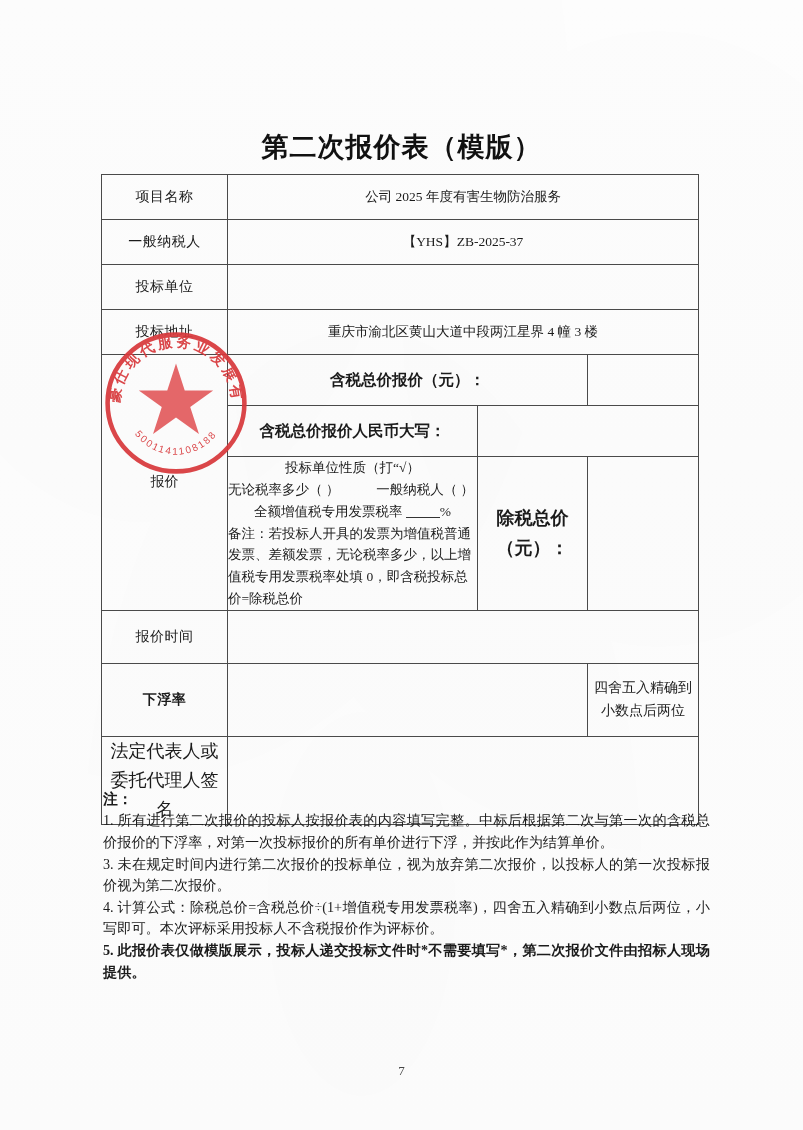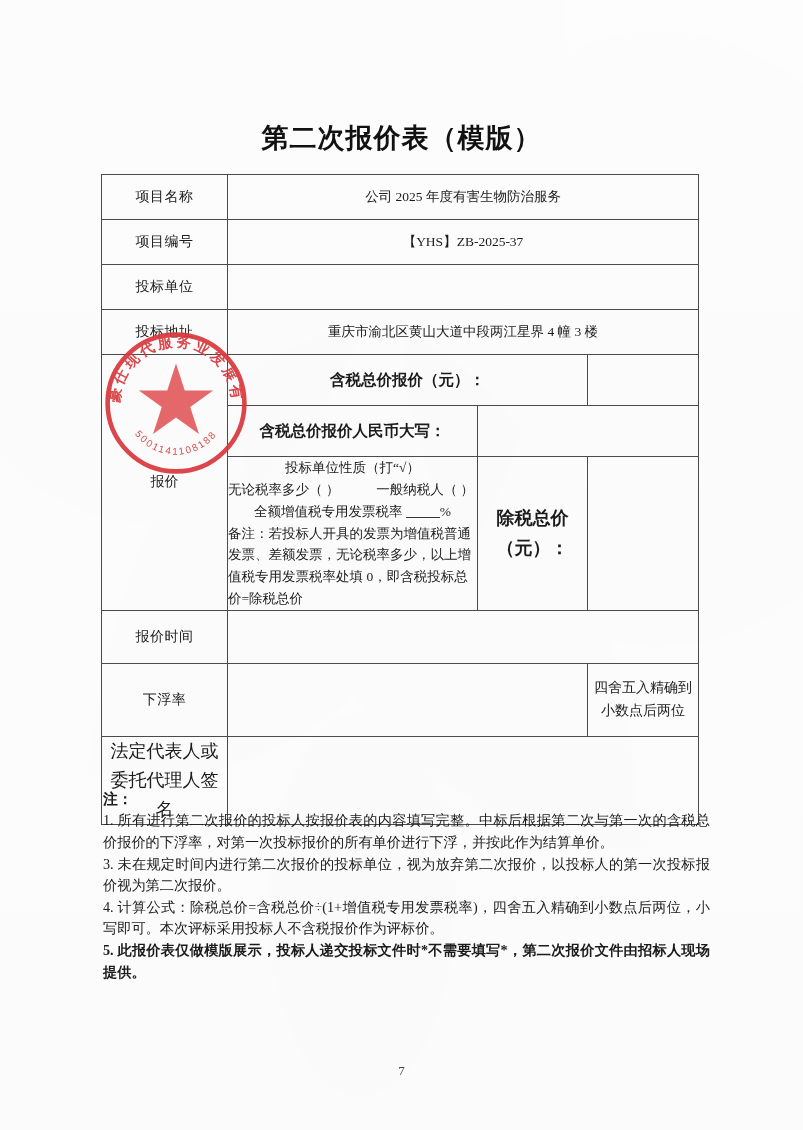--- a/index.html
+++ b/index.html
@@ -27,21 +27,21 @@
     opacity: .5;
     background:
       radial-gradient(ellipse at 18% 12%, rgba(0,0,0,.012), transparent 55%),
       radial-gradient(ellipse at 82% 30%, rgba(0,0,0,.010), transparent 55%),
       radial-gradient(ellipse at 45% 80%, rgba(0,0,0,.008), transparent 60%);
   }
 
   
   .doc-title {
     position: absolute;
-    top: 120px;
+    top: 129px;
     left: 0;
     width: 803px;
     text-align: center;
     font-size: 27px;
     font-weight: 700;
     letter-spacing: 1px;
     color: #111;
     font-family: Liberation Sans, sans-serif;
   }
 
@@ -62,21 +62,21 @@
     vertical-align: middle;
     text-align: center;
     line-height: 1.62;
     margin-top: 9px;
   }
   .lbl {
     font-size: 14px;
     letter-spacing: .5px;
   }
   .cell-pad { padding: 8px 6px; }
-  .bold { font-weight: 400; }
+  .bold { font-weight: 700; }
   .v-top { vertical-align: top; }
   .quote-label {
     vertical-align: top;
     padding-top: 26px;
     font-size: 14px;
   }
   .tax-block {
     padding: 8px 12px 10px 12px;
     text-align: center;
     line-height: 1.78;
@@ -147,21 +147,21 @@
       <col style="width:111px">
     </colgroup>
     <tbody>
 
       <tr>
         <td class="lbl cell-pad" style="height:44px">项目名称</td>
         <td class="cell-pad" colspan="3">公司 2025 年度有害生物防治服务</td>
       </tr>
 
       <tr>
-        <td class="lbl cell-pad" style="height:44px">项目编号</td>
+        <td class="lbl cell-pad" style="height:44px">一般纳税人</td>
         <td class="cell-pad" colspan="3">【YHS】ZB-2025-37</td>
       </tr>
 
       <tr>
         <td class="lbl cell-pad" style="height:44px">投标单位</td>
         <td class="cell-pad" colspan="3"></td>
       </tr>
 
       <tr>
         <td class="lbl cell-pad" style="height:44px">投标地址</td>

